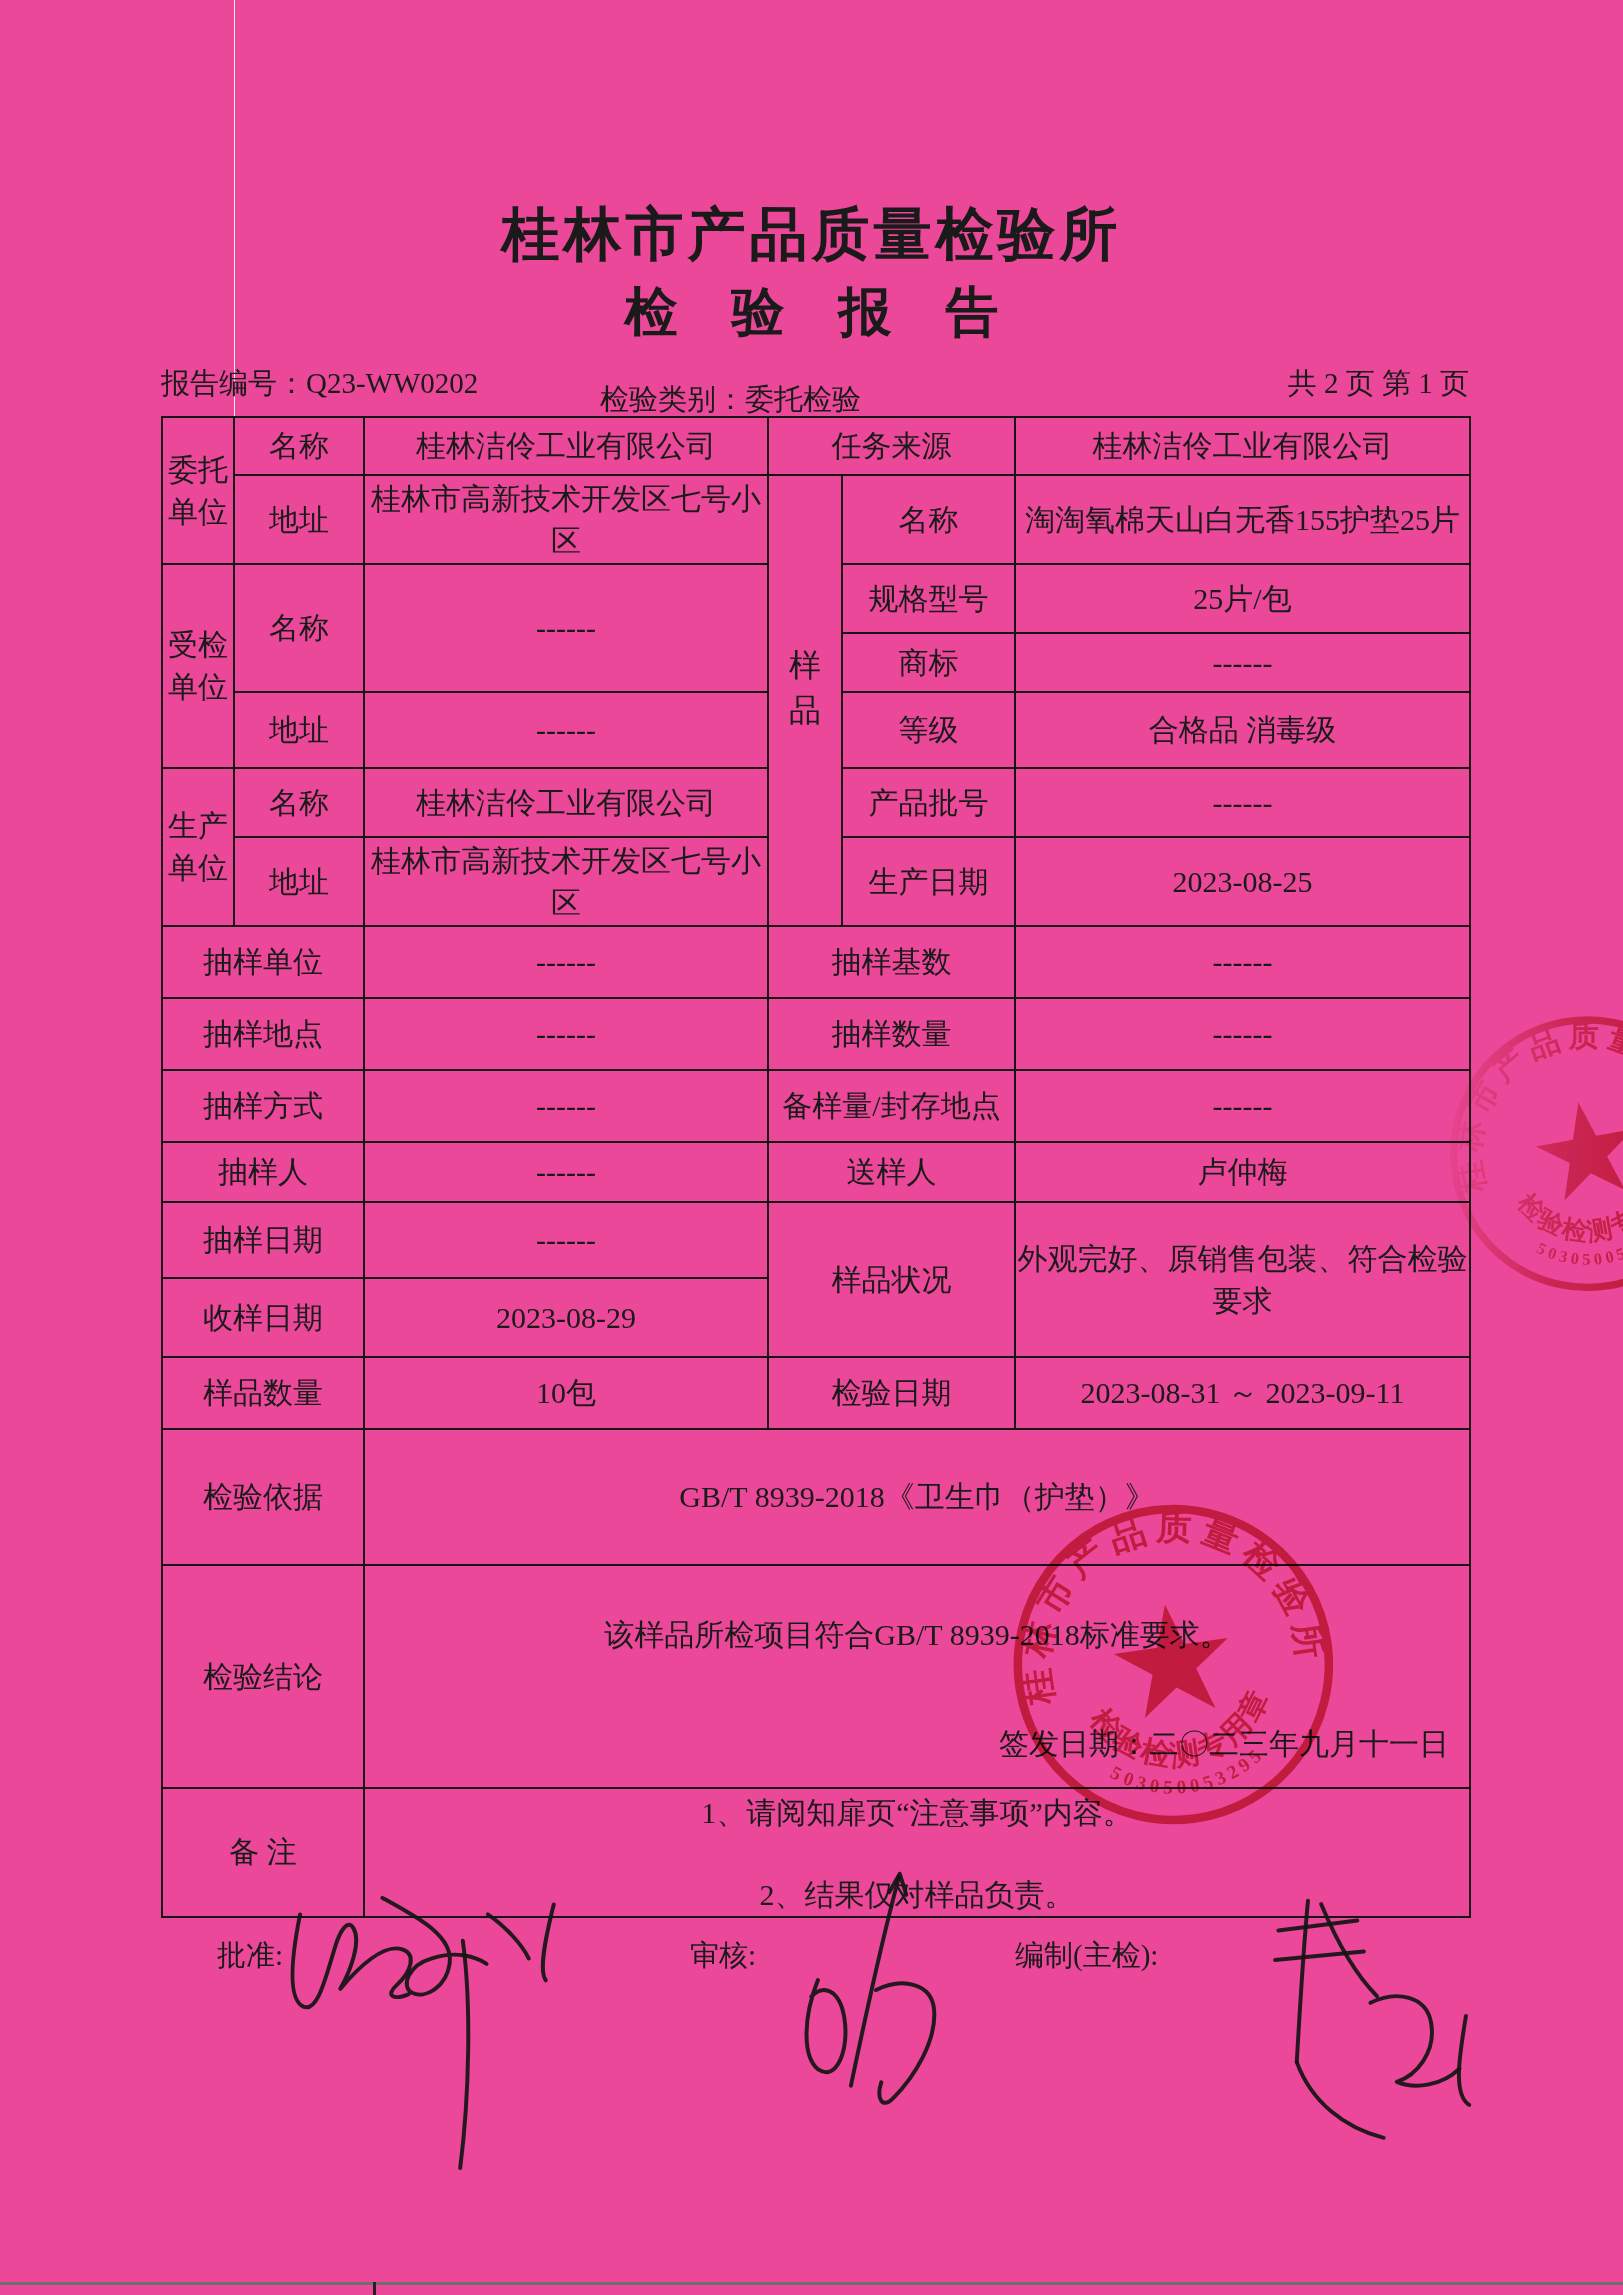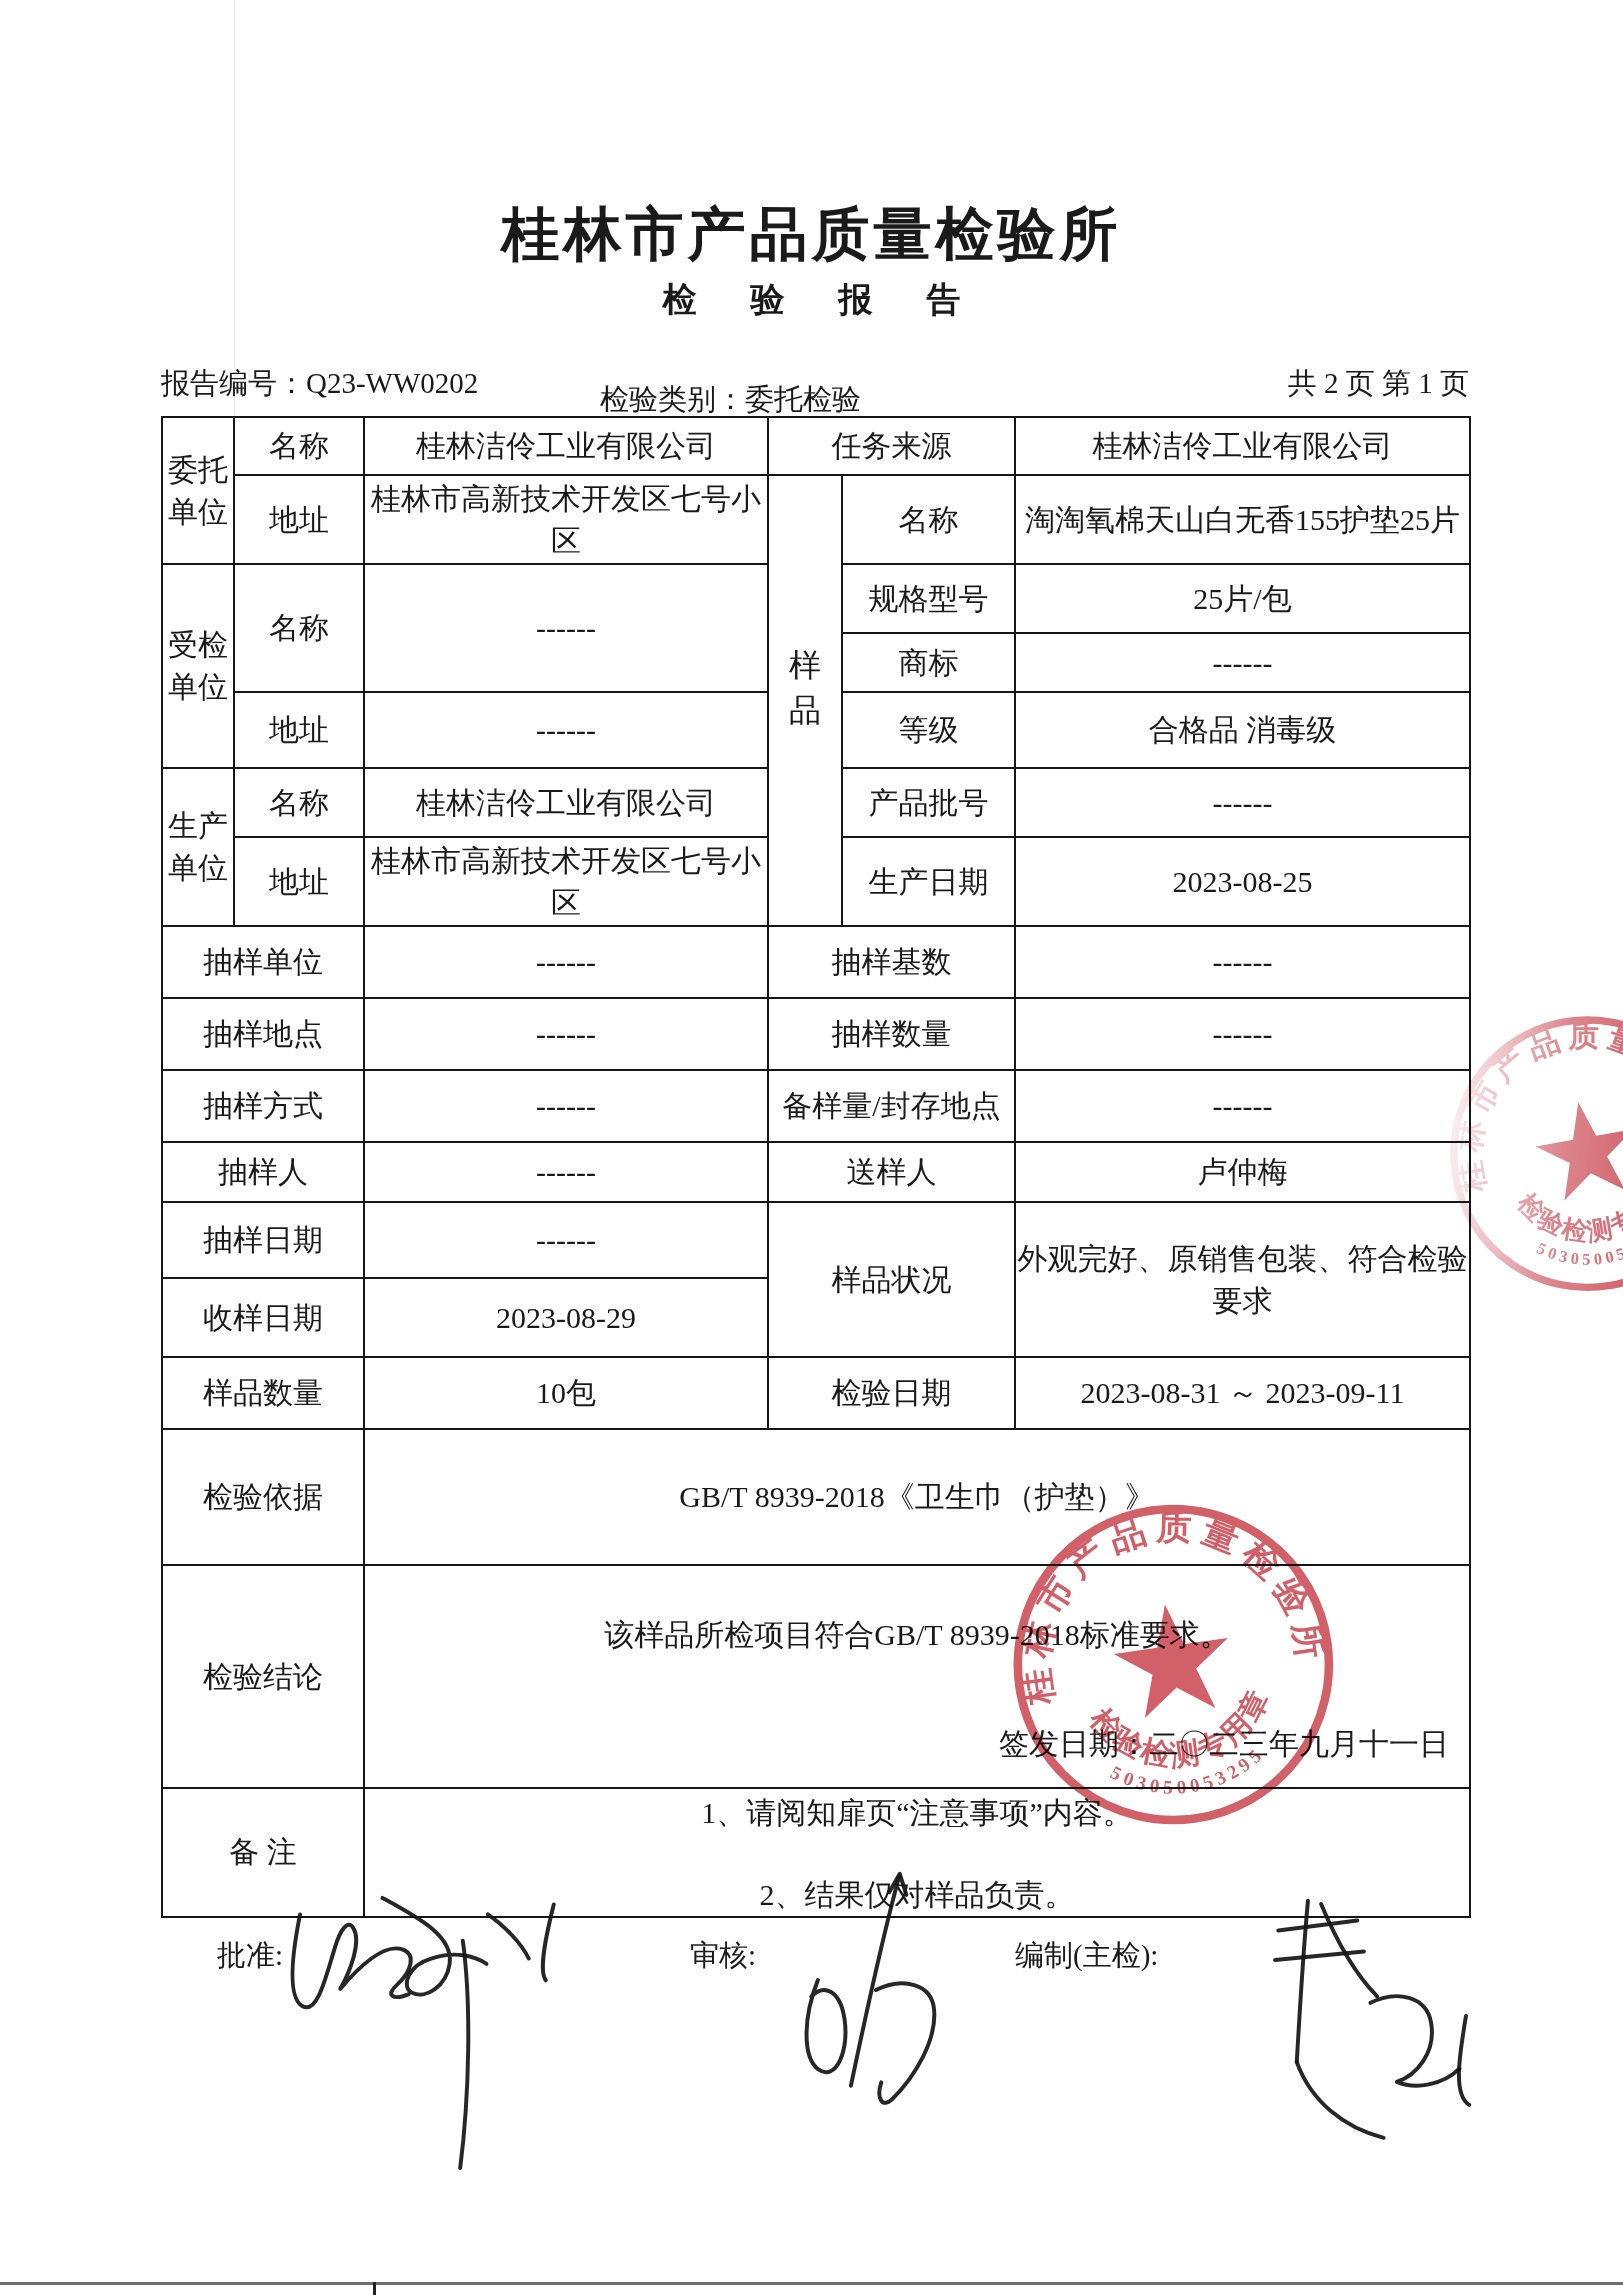--- a/index.html
+++ b/index.html
@@ -1,30 +1,30 @@
 <!DOCTYPE html>
 <html style="font-size:10.5px"><head>
 <meta charset="utf-8">
 <style>
   html,body{margin:0;padding:0;background:#e8e8e8;}
   .page{
-    position:relative; width:1623px; height:2295px; background:#ffffff;
+    position:relative; width:1623px; height:2295px; background:#ec4899;
     font-family:"Liberation Serif","DejaVu Serif",serif; color:#1a1a1a;
     overflow:hidden;
   }
   
   .org-title{
     position:absolute; top:196px; left:0; width:100%;
     text-align:center; font-size:58px; font-weight:bold; letter-spacing:4px;
   }
   .report-title-wrap{
     position:absolute; top:277px; left:0; width:100%;
     display:flex; justify-content:center;
   }
-  .report-title{ font-size:34px; font-weight:bold; letter-spacing:54px; margin-right:-54px; }
+  .report-title{ font-size:53px; font-weight:bold; letter-spacing:54px; margin-right:-54px; }
   .info-line{ position:absolute; top:364px; left:161px; right:154px; height:40px; font-size:29px; }
   .info-left{ position:absolute; left:0; top:0; white-space:nowrap; }
   .info-mid{ position:absolute; left:439px; top:16px; white-space:nowrap; }
   .info-right{ position:absolute; right:0; top:0; white-space:nowrap; }
 
   
   table.report{
     position:absolute; left:161px; top:416px; width:1308px;
     border-collapse:collapse; table-layout:fixed;
   }

